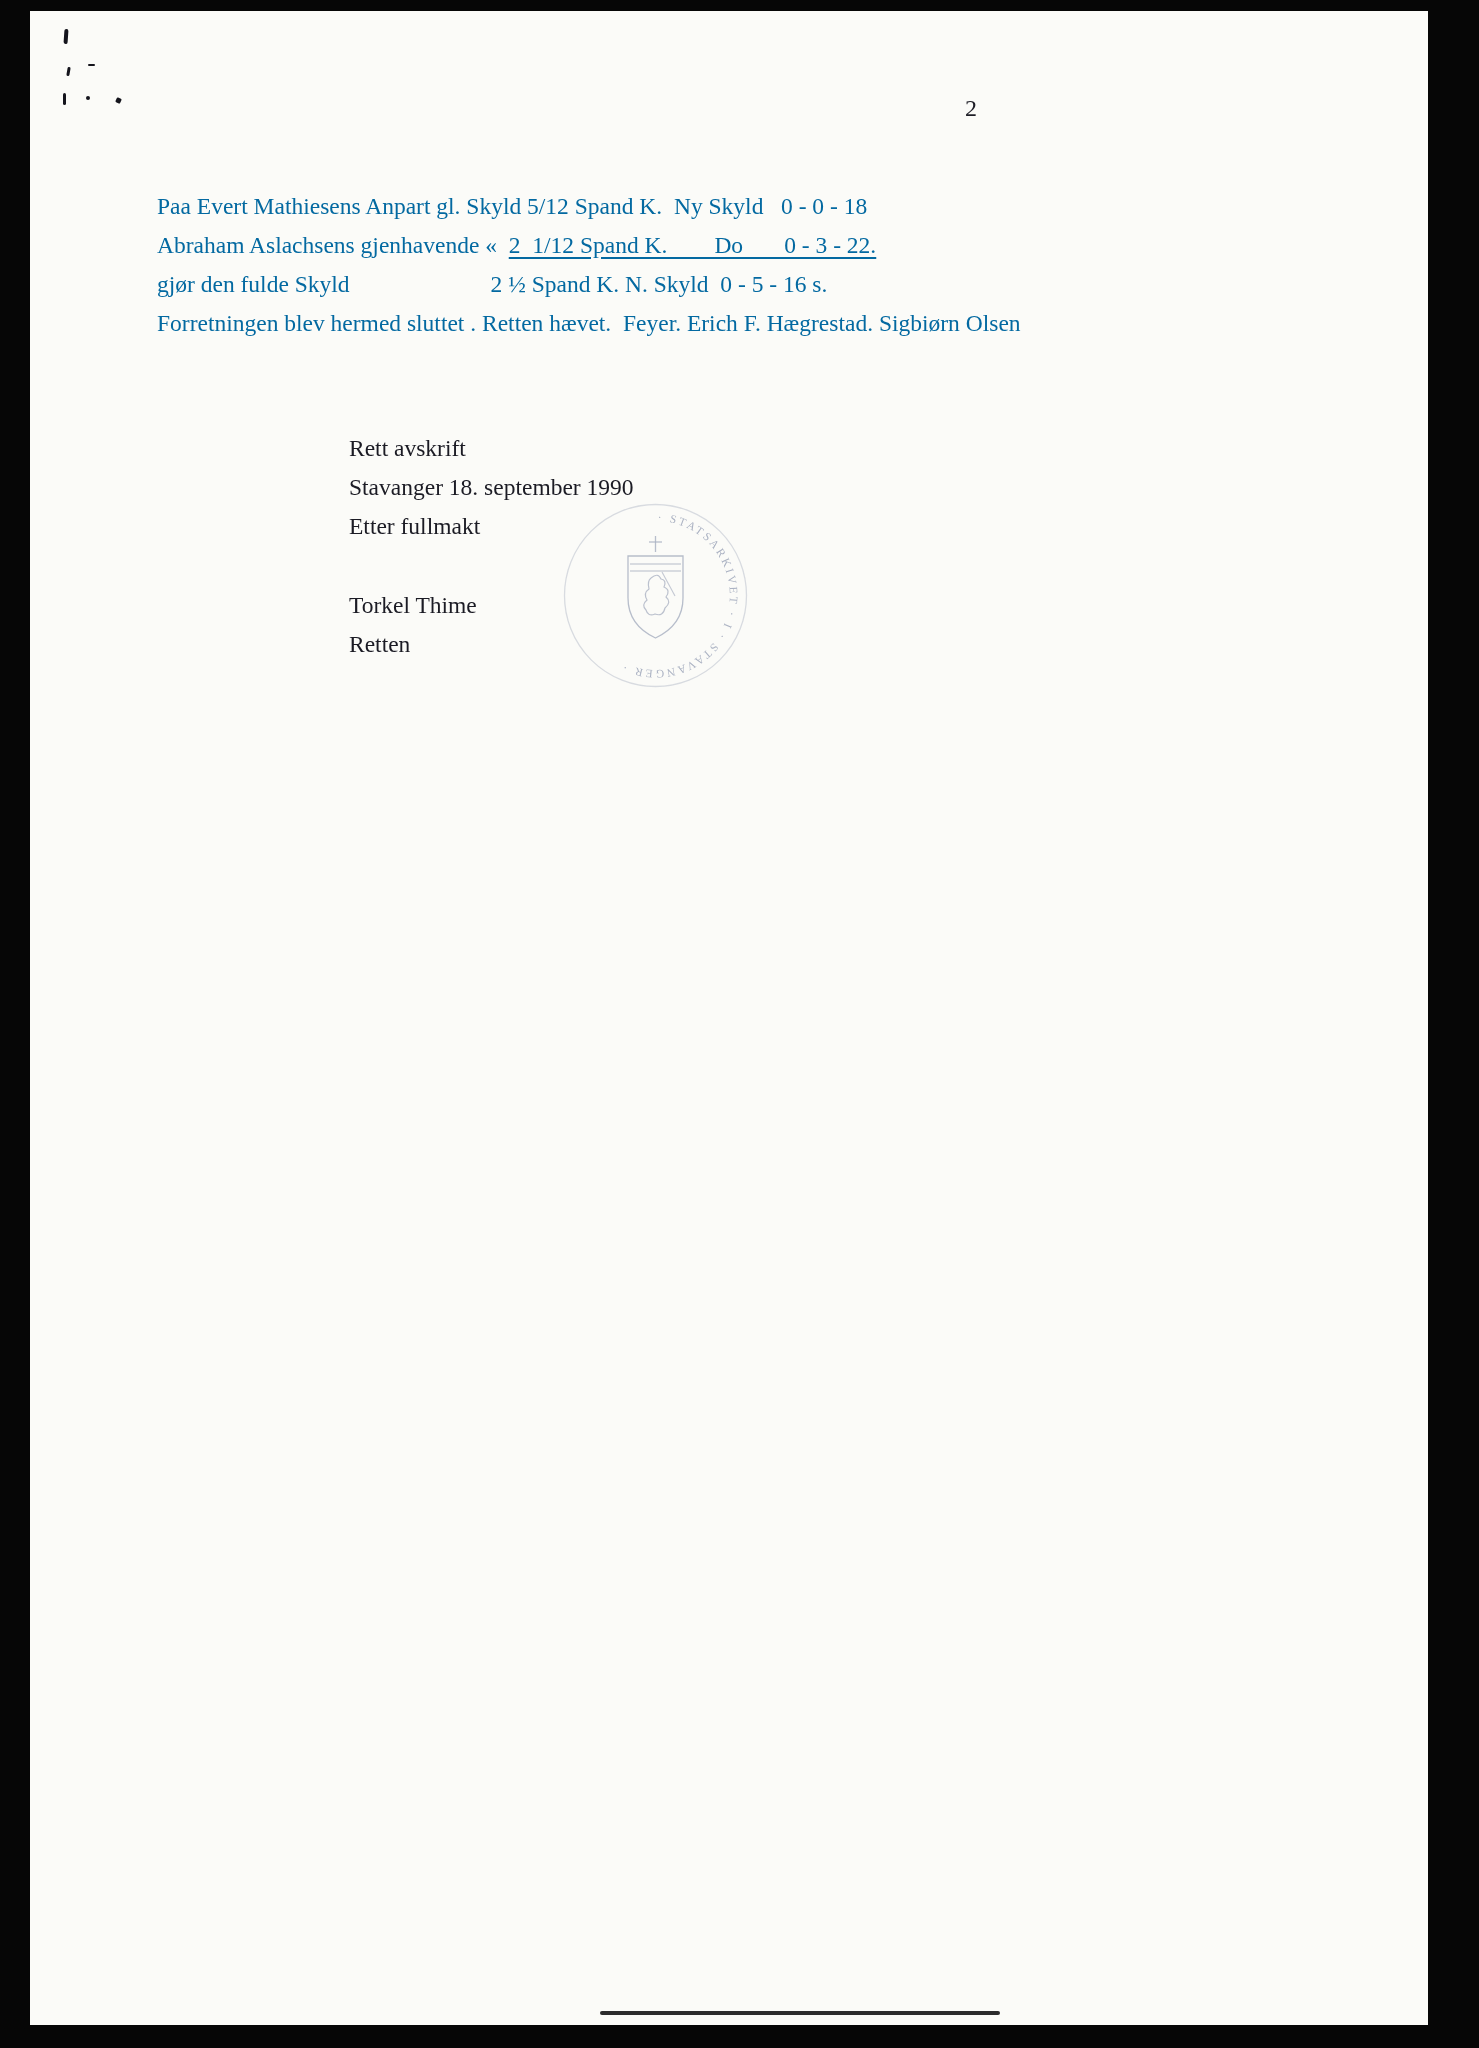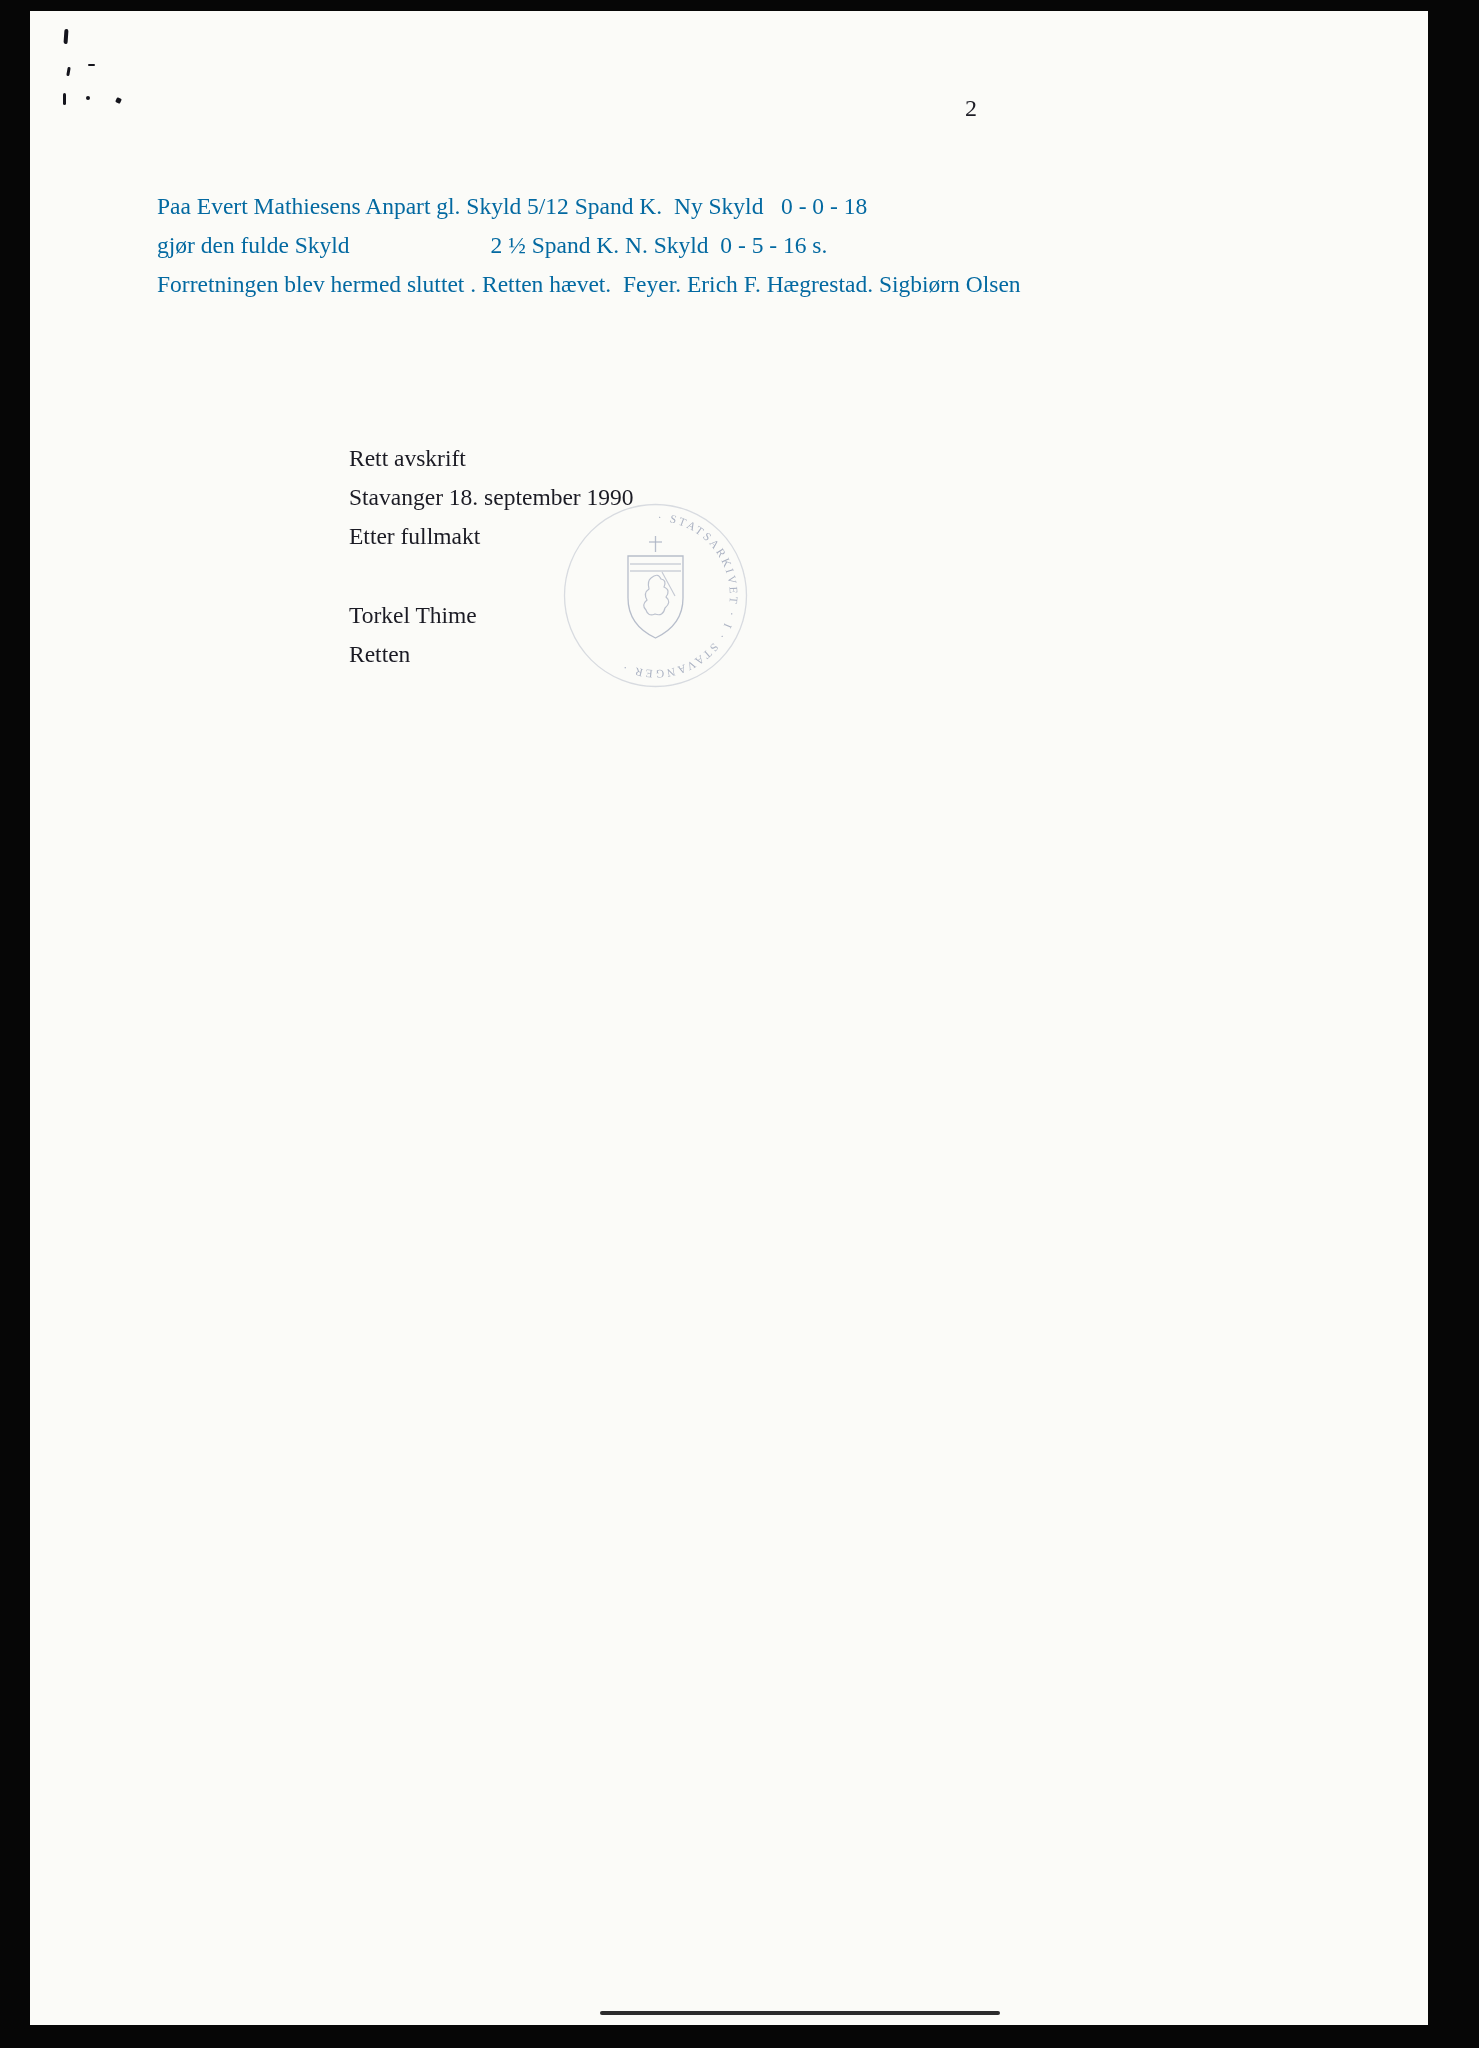--- a/index.html
+++ b/index.html
@@ -46,21 +46,20 @@
   .u {
     text-decoration: underline;
     text-underline-offset: 4px;
   }
   .closing-block {
     position: absolute;
     left: 319px;
     top: 418px;
     color: #1b1b24;
     font-size: 23.5px;
-    margin-top: 10px;
   }
   .closing-block .line { line-height: 39px; }
   .sig-gap { height: 40px; }
   .stamp {
     position: absolute;
     left: 528px;
     top: 487px;
     width: 195px;
     height: 195px;
     opacity: 0.8;
@@ -96,20 +95,21 @@
     <div class="ink-mark ink-2"></div>
     <div class="ink-mark ink-3"></div>
     <div class="ink-mark ink-4"></div>
     <div class="ink-mark ink-5"></div>
     <div class="ink-mark ink-6"></div>
 
     <div class="page-number">2</div>
 
     <div class="body-block">
       <p class="line">Paa Evert Mathiesens Anpart gl. Skyld 5/12 Spand K.  Ny Skyld   0 - 0 - 18</p>
+      <p class="line"><span>Abraham Aslachsens gjenhavende «  </span><span class="u">2  1/12 Spand K.        Do       0 - 3 - 22.</span></p>
       <p class="line">gjør den fulde Skyld                        2 ½ Spand K. N. Skyld  0 - 5 - 16 s.</p>
       <p class="line">Forretningen blev hermed sluttet . Retten hævet.  Feyer. Erich F. Hægrestad. Sigbiørn Olsen</p>
     </div>
 
     <div class="closing-block">
       <p class="line">Rett avskrift</p>
       <p class="line">Stavanger 18. september 1990</p>
       <p class="line">Etter fullmakt</p>
       <div class="sig-gap"></div>
       <p class="line">Torkel Thime</p>

